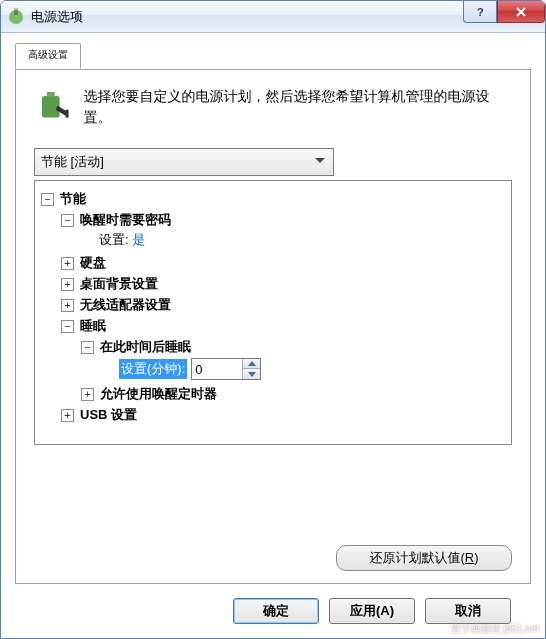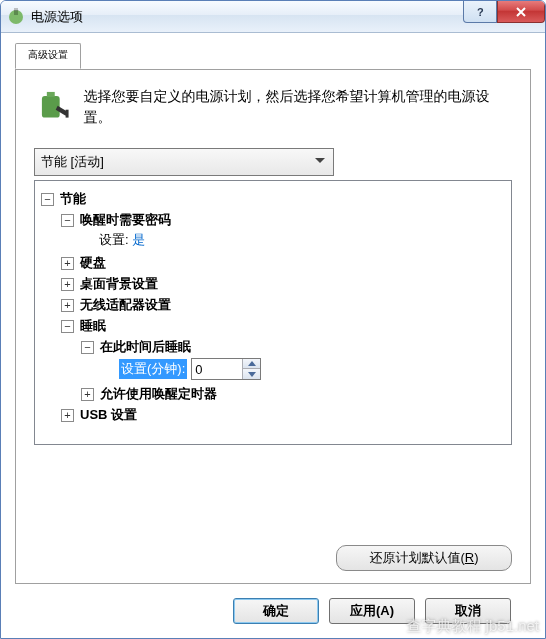--- a/index.html
+++ b/index.html
@@ -37,21 +37,21 @@
 .spin { display: inline-flex; align-items: center; margin-left: 4px; border: 1px solid #7a7a7a; height: 22px; }
 .spin input { width: 50px; border: none; font-size: 13px; padding: 1px 3px; outline: none; }
 .spin-btns { display: flex; flex-direction: column; border-left: 1px solid #abadb3; }
 .spin-btn { width: 17px; height: 10px; background: linear-gradient(#f3f6fb,#dce4ef); border-bottom: 1px solid #abadb3; display: flex; align-items: center; justify-content: center; cursor:pointer; }
 .spin-btn:last-child { border-bottom: none; }
 .restore-btn { position: absolute; right: 18px; bottom: 12px; width: 176px; height: 26px; border: 1px solid #8a8a8a; background: linear-gradient(#f6f6f6,#e4e4e4); font-size: 13px; border-radius: 10px; cursor:pointer; }
 .restore-btn span.accel { text-decoration: underline; }
 .dlg-buttons { position: absolute; bottom: 14px; right: 34px; display: flex; gap: 10px; }
 .dlg-btn { width: 86px; height: 26px; border: 1px solid #707070; background: linear-gradient(#f6f6f6,#e4e4e4); font-size: 13px; border-radius: 3px; cursor:pointer;font-weight:bold; }
 .dlg-btn.primary { border: 1px solid #3c7fb1; box-shadow: 0 0 0 1px #8cc9f0 inset; }
-.watermark { position: absolute; right: 6px; bottom: 2px; font-size: 15px; color: rgba(255,255,255,0.7); text-shadow: 0 0 3px #888; pointer-events: none; }
+.watermark { position: absolute; right: 6px; bottom: 2px; font-size: 10px; color: rgba(255,255,255,0.7); text-shadow: 0 0 3px #888; pointer-events: none; }
 ::-webkit-scrollbar { width: 17px; }
 ::-webkit-scrollbar-track { background: #f0f0f0; }
 ::-webkit-scrollbar-thumb { background: #c7cdd6; border: 1px solid #a6adb7; }
 </style>
 </head>
 <body>
 
 <div class="window">
   <div class="titlebar">
     <span class="app-icon">

